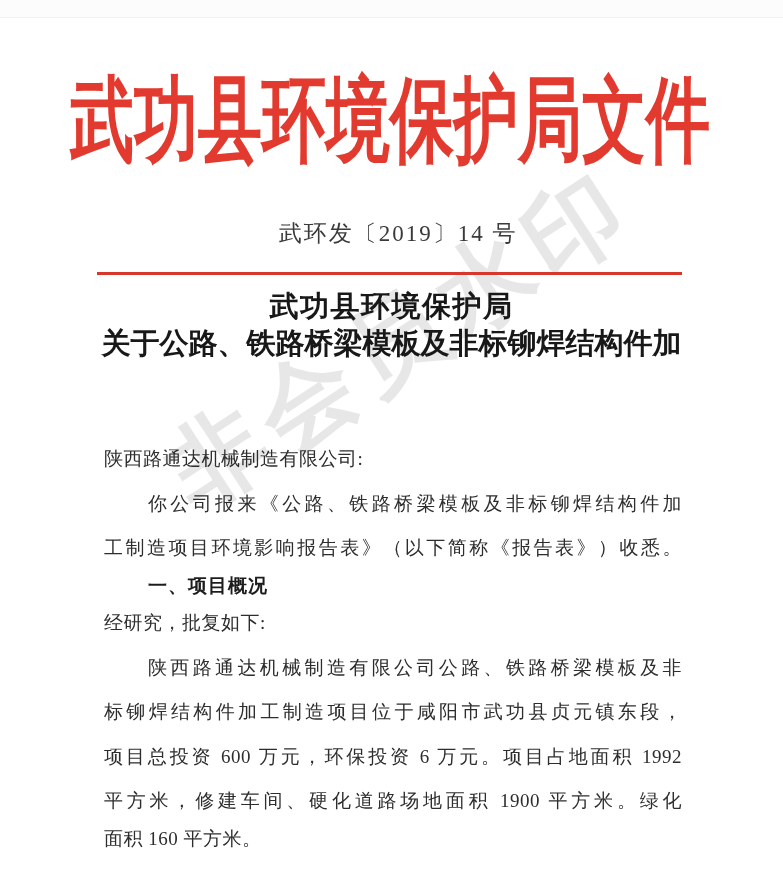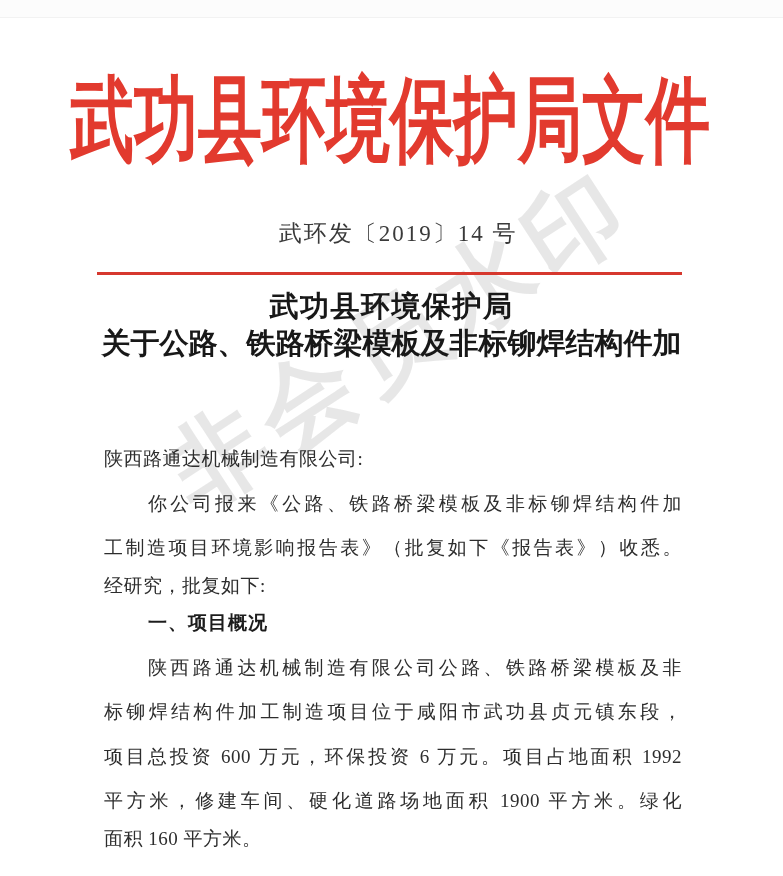--- a/index.html
+++ b/index.html
@@ -146,23 +146,23 @@
     <div class="red-line"></div>
 
     <div class="doc-title">
       <div class="t1">武功县环境保护局</div>
       <div>关于公路、铁路桥梁模板及非标铆焊结构件加</div>
     </div>
 
     <div class="body-block">
       <div class="line">陕西路通达机械制造有限公司:</div>
       <div class="line indent justify">你公司报来《公路、铁路桥梁模板及非标铆焊结构件加</div>
-      <div class="line justify">工制造项目环境影响报告表》（批复如下《报告表》）收悉。</div>
+      <div class="line justify">工制造项目环境影响报告表》（以下简称《报告表》）收悉。</div>
+      <div class="line indent heading">一、项目概况</div>
       <div class="line">经研究，批复如下:</div>
-      <div class="line indent heading">一、项目概况</div>
       <div class="line indent justify">陕西路通达机械制造有限公司公路、铁路桥梁模板及非</div>
       <div class="line justify">标铆焊结构件加工制造项目位于咸阳市武功县贞元镇东段，</div>
       <div class="line justify">项目总投资 600 万元，环保投资 6 万元。项目占地面积 1992</div>
       <div class="line justify">平方米，修建车间、硬化道路场地面积 1900 平方米。绿化</div>
       <div class="line">面积 160 平方米。</div>
     </div>
 
   </div>
 </div>
 

